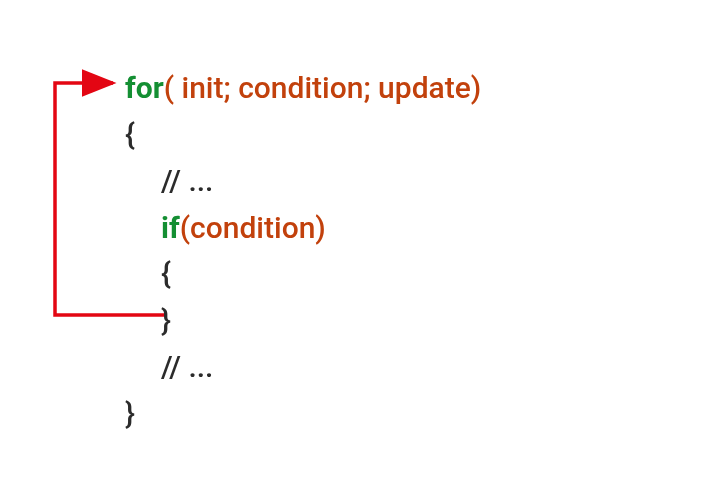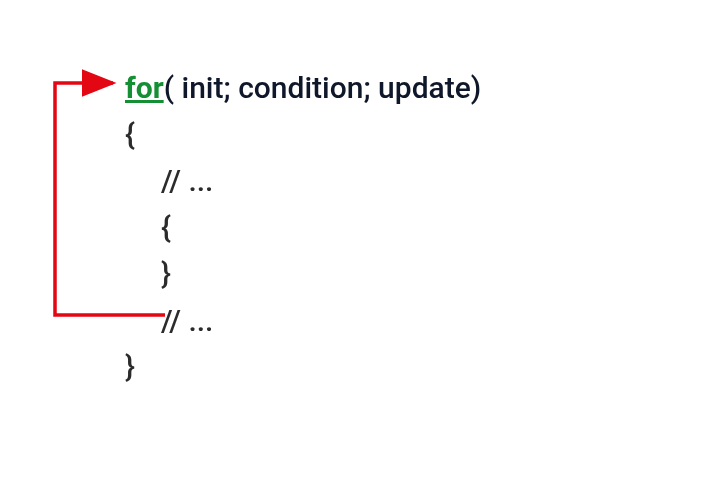--- a/index.html
+++ b/index.html
@@ -14,22 +14,22 @@
   .code-block {
     position: absolute;
     left: 125px;
     top: 65px;
     font-size: 30px;
     line-height: 1.55;
     font-weight: 500;
     color: #2b2b2b;
   }
   .line { white-space: pre; }
-  .keyword { color: #148f33; font-weight: 700; text-decoration: underline; }
-  .punct { color: #0f172a; }
+  .keyword { color: #148f33; font-weight: 700; }
+  .punct { color: #c2410c; }
   .indent1 { padding-left: 36px; }
   .indent2 { padding-left: 72px; }
   .arrow-svg {
     position: absolute;
     left: 0;
     top: 0;
     pointer-events: none;
   }
 </style>
 </head>
@@ -41,17 +41,18 @@
       <polygon points="0 0, 10 4, 0 8" fill="#e30613"></polygon>
     </marker>
   </defs>
   <path d="M 165 315 L 55 315 L 55 83 L 113 83" stroke="#e30613" stroke-width="3.5" fill="none" marker-end="url(#arrowhead)"></path>
 </svg>
 
 <div class="code-block">
   <div class="line"><span class="keyword">for</span><span class="punct">( init; condition; update)</span></div>
   <div class="line">{</div>
   <div class="line indent1">// ...</div>
+  <div class="line indent1"><span class="keyword">if</span><span class="punct">(condition)</span></div>
   <div class="line indent1">{</div>
   <div class="line indent1">}</div>
   <div class="line indent1">// ...</div>
   <div class="line">}</div>
 </div>
 
 </body></html>

